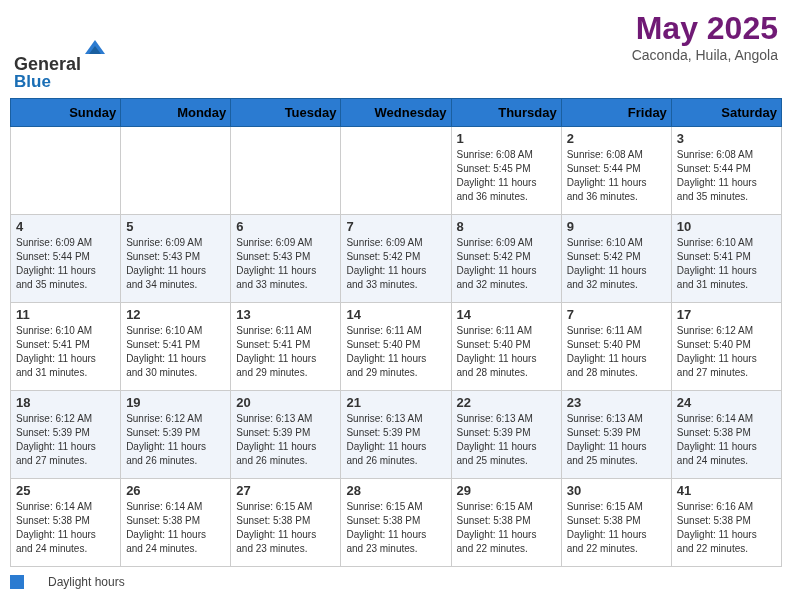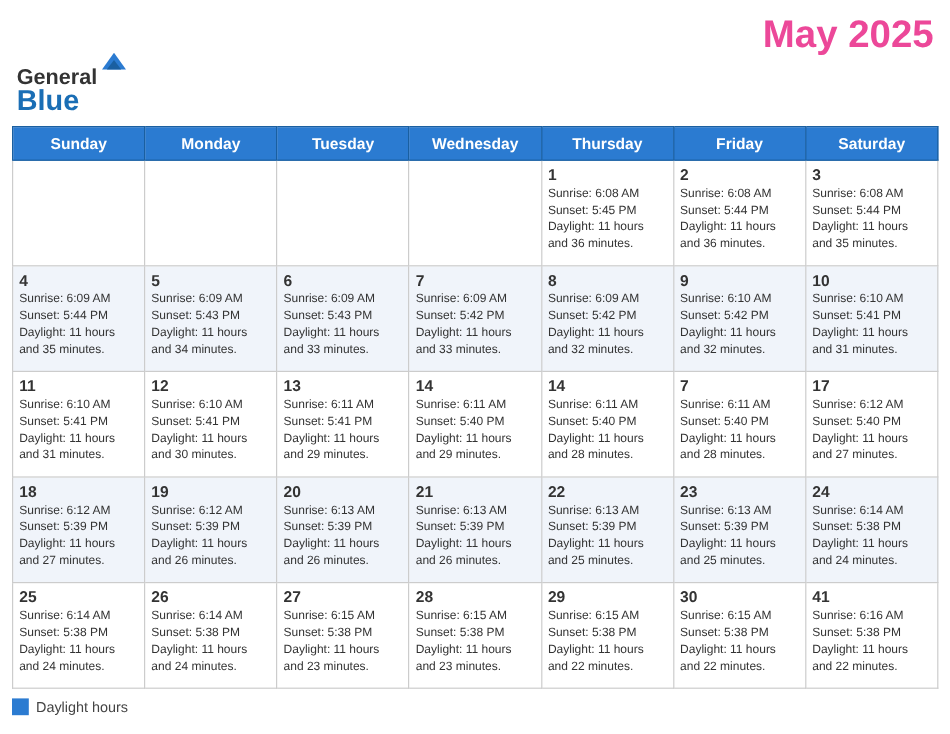--- a/index.html
+++ b/index.html
@@ -26,54 +26,54 @@
       flex-direction: column;
       line-height: 1;
       margin-top: 45px;
     }
     .logo-general {
       font-size: 18px;
       font-weight: bold;
       color: #333;
     }
     .logo-blue {
-      font-size: 24px;
+      font-size: 17px;
       font-weight: bold;
       color: #1a6eb5;
     }
     .logo-icon {
       width: 24px;
       height: 24px;
       margin-left: 2px;
       margin-top: -4px;
     }
     .title-block {
       text-align: right;
     }
     .month-title {
       font-size: 32px;
       font-weight: bold;
-      color: #ec4899;
+      color: #701a75;
     }
     .location {
       font-size: 14px;
       color: #555;
     }
     .calendar {
       width: 100%;
       border-collapse: collapse;
       border: 1px solid #ccc;
     }
     .calendar th {
       background-color: #2b7bd1;
-      color: #ffffff;
+      color: #000000;
       font-size: 13px;
       font-weight: bold;
       padding: 6px 4px;
-      text-align: center;
+      text-align: right;
       border: 1px solid #1a5fa0;
     }
     .calendar td {
       width: calc(100% / 7);
       vertical-align: top;
       padding: 4px 5px;
       border: 1px solid #ccc;
       font-size: 10.5px;
       color: #333;
       background: #fff;
@@ -98,21 +98,21 @@
     }
     .empty-cell {
       background: #fff !important;
     }
     .legend {
       margin-top: 8px;
       font-size: 12px;
       color: #444;
       display: flex;
       align-items: center;
-      gap: 6px;
+      gap: 24px;
     }
     .legend-box {
       width: 14px;
       height: 14px;
       background: #2b7bd1;
       display: inline-block;
     }
   </style>
 </head>
 <body>
@@ -123,20 +123,21 @@
       <span class="logo-general">General</span>
       <span class="logo-blue">Blue</span>
     </div>
     <svg class="logo-icon" viewBox="0 0 24 24">
       <polygon points="2,18 12,4 22,18" fill="#2b7bd1"></polygon>
       <polygon points="6,18 12,10 18,18" fill="#1a5fa0"></polygon>
     </svg>
   </div>
   <div class="title-block">
     <div class="month-title">May 2025</div>
+    <div class="location">Caconda, Huila, Angola</div>
   </div>
 </div>
 
 <table class="calendar">
   <thead>
     <tr>
     <th>Sunday</th>
         <th>Monday</th>
         <th>Tuesday</th>
         <th>Wednesday</th>

